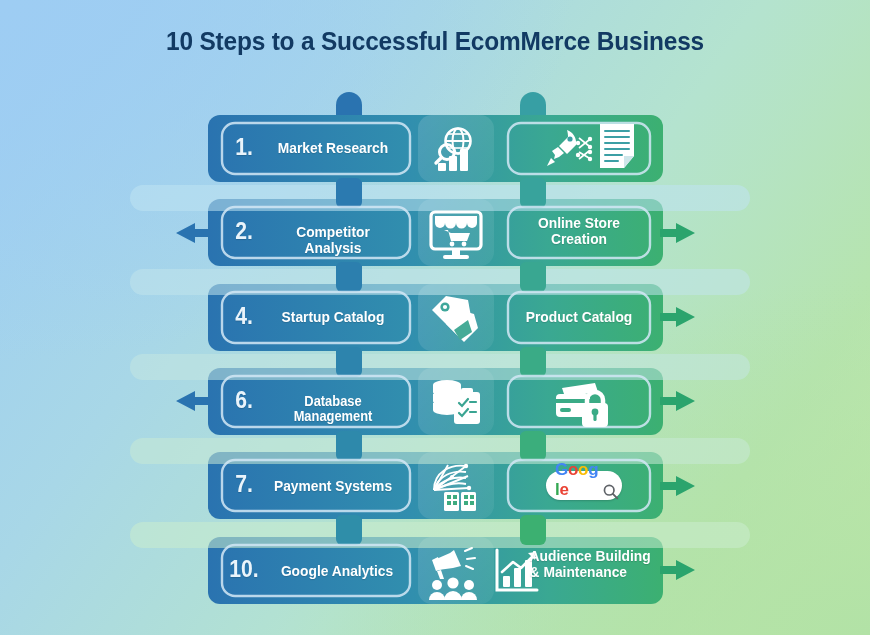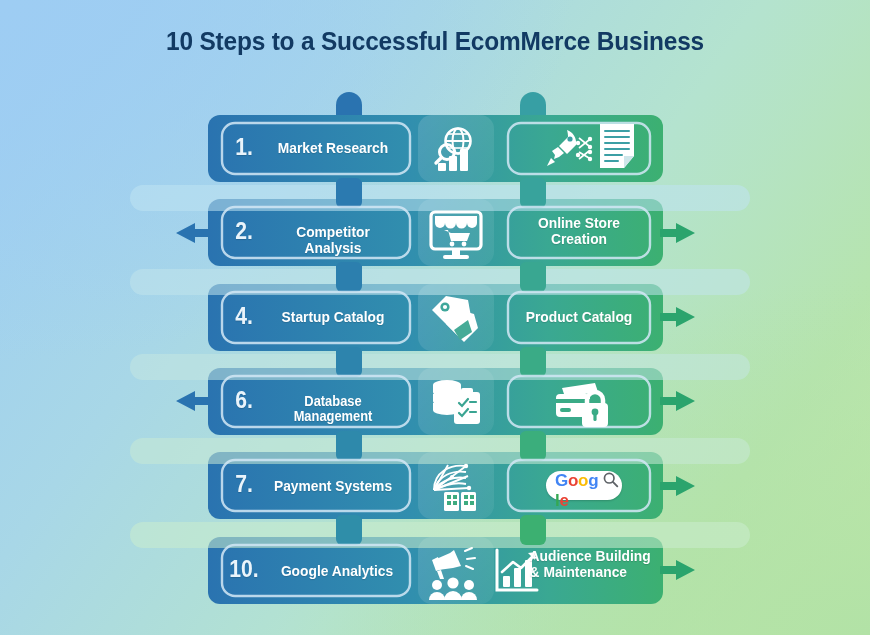--- a/index.html
+++ b/index.html
@@ -28,21 +28,21 @@
     font-family:"Liberation Sans Narrow","Liberation Sans",sans-serif;
     font-weight:bold;white-space:pre-line;line-height:1.05;
     transform:scaleX(.92);transform-origin:center;
     text-shadow:0 1px 1px rgba(0,0,0,.15);
   }
   .num{font-size:23px;font-weight:bold;color:#eaf4fb;}
   .lbl{font-size:15px;}
   .lbl.small{font-size:14px;}
   .gbadge{
     position:absolute;background:#ffffff;border-radius:16px;
-    display:flex;align-items:flex-start;box-shadow:0 1px 2px rgba(0,0,0,.18);
+    display:flex;align-items:flex-end;box-shadow:0 1px 2px rgba(0,0,0,.18);
   }
   .gtxt{font-family:"Liberation Sans","DejaVu Sans",sans-serif;font-size:17px;font-weight:bold;letter-spacing:-.3px;padding-left:9px;}
   .gtxt span{display:inline-block;}
   .gsearch{width:30px;display:flex;align-items:center;justify-content:center;}
 </style>
 </head>
 <body>
 
 <div id="stage">
 

